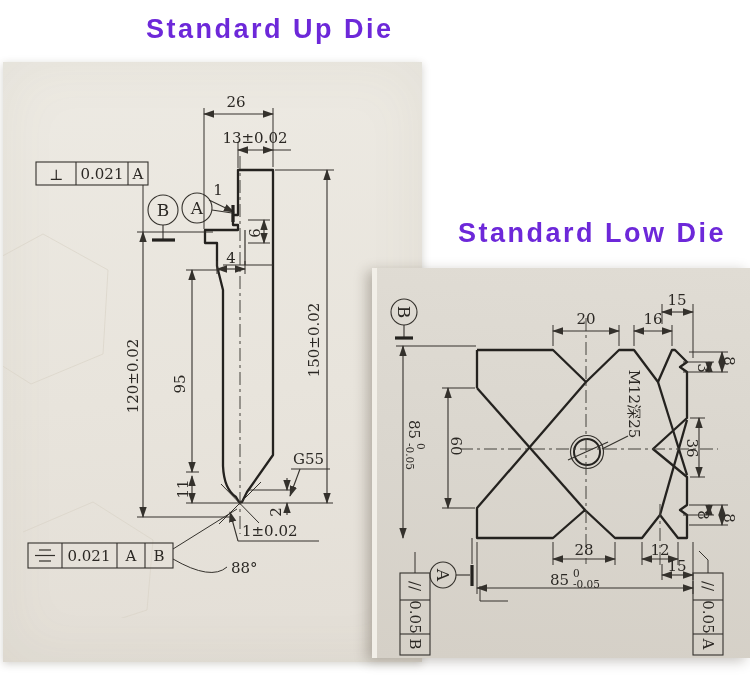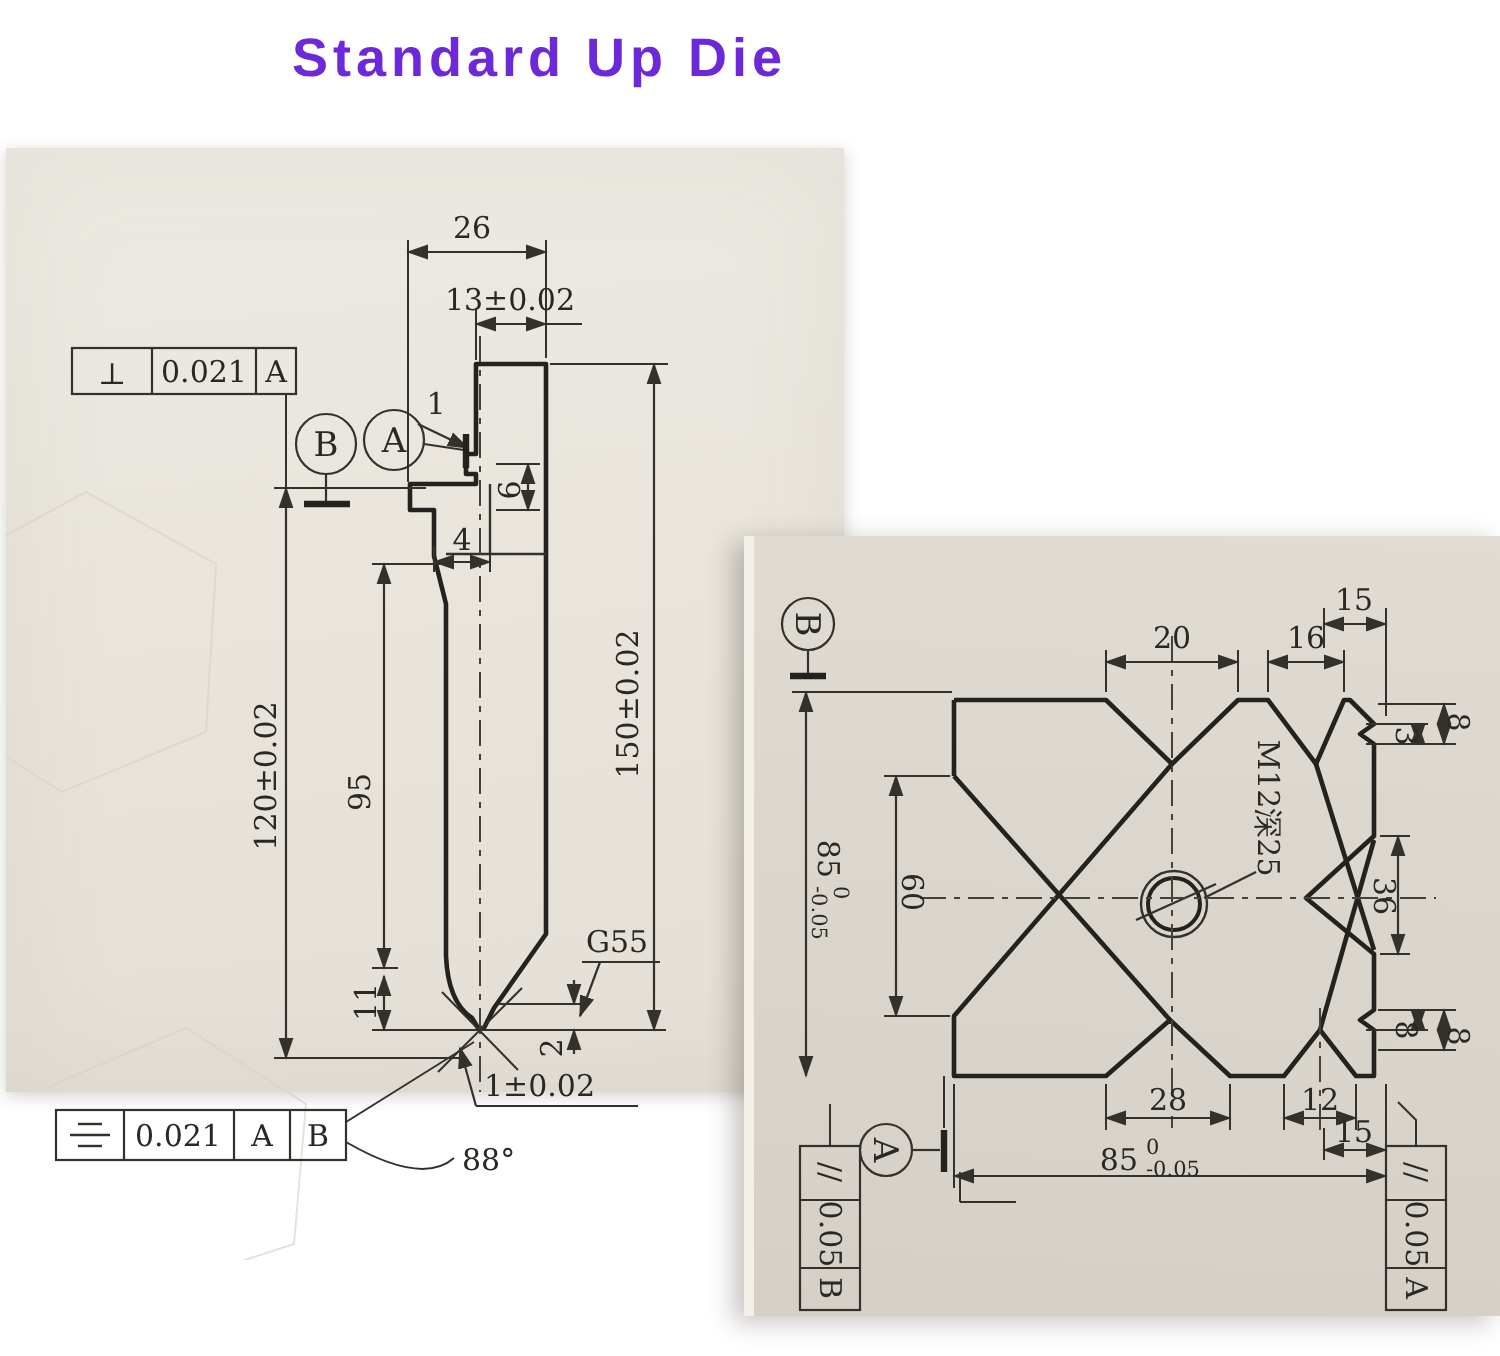--- a/index.html
+++ b/index.html
@@ -2,23 +2,23 @@
 <html><head>
 <meta charset="utf-8">
 <style>
   html,body{margin:0;padding:0;background:#ffffff;}
   .stage{position:relative;width:750px;height:678px;background:#ffffff;overflow:hidden;
          font-family:"Liberation Sans","DejaVu Sans",sans-serif;}
   .title{position:absolute;font-weight:bold;font-size:27px;letter-spacing:2.5px;color:#6d28d9;white-space:nowrap;}
   .title-up{left:146px;top:14px;}
   .title-low{left:458px;top:218px;}
   .photo{position:absolute;}
-  .photo-up{left:3px;top:62px;width:419px;height:472px;
+  .photo-up{left:3px;top:62px;width:419px;height:600px;
             background:linear-gradient(175deg,#edeae3 0%,#e8e4dc 55%,#e3ded6 100%);
-            box-shadow:0 2px 8px rgba(60,50,30,.22), inset 0 0 60px rgba(120,110,90,.07);margin-top:12px;}
+            box-shadow:0 2px 8px rgba(60,50,30,.22), inset 0 0 60px rgba(120,110,90,.07);}
   .photo-low{left:372px;top:268px;width:378px;height:390px;box-sizing:border-box;border-left:5px solid #f2efe8;
              background:linear-gradient(183deg,#e0dcd4 0%,#dad6ce 50%,#d5d0c7 100%);
              box-shadow:-5px 3px 12px rgba(50,40,25,.28);}
   svg{display:block;}
   .t{font-family:"DejaVu Serif","Liberation Serif",serif;font-size:15px;fill:#2b2824;}
   .ts{font-family:"DejaVu Serif","Liberation Serif",serif;font-size:10.5px;fill:#2b2824;}
   .td{font-family:"DejaVu Serif","Liberation Serif",serif;font-size:17px;fill:#2b2824;}
   .ol{stroke:#24221f;stroke-width:2.3;fill:none;stroke-linejoin:round;}
   .dl{stroke:#34312c;stroke-width:1.1;fill:none;}
   .xl{stroke:#34312c;stroke-width:1;fill:none;}
@@ -26,20 +26,21 @@
   .thin{stroke:#34312c;stroke-width:1.2;fill:none;}
   .bar{stroke:#24221f;stroke-width:3.2;}
   .wm{stroke:#d9d3c6;stroke-width:1;fill:none;opacity:.65;}
 </style>
 </head>
 <body>
 
 <div class="stage">
 
   <div class="title title-up">Standard Up Die</div>
+  <div class="title title-low">Standard Low Die</div>
 
   <div class="photo photo-up">
     <svg width="419" height="556" viewBox="0 0 419 556">
       <defs>
         <marker id="ae" viewBox="0 0 10 10" refX="9.2" refY="5" markerWidth="10" markerHeight="10" orient="auto-start-reverse">
           <path d="M0,1.6 L10,5 L0,8.4 Z" fill="#34312c"></path>
         </marker>
       </defs>
 
       <g>

